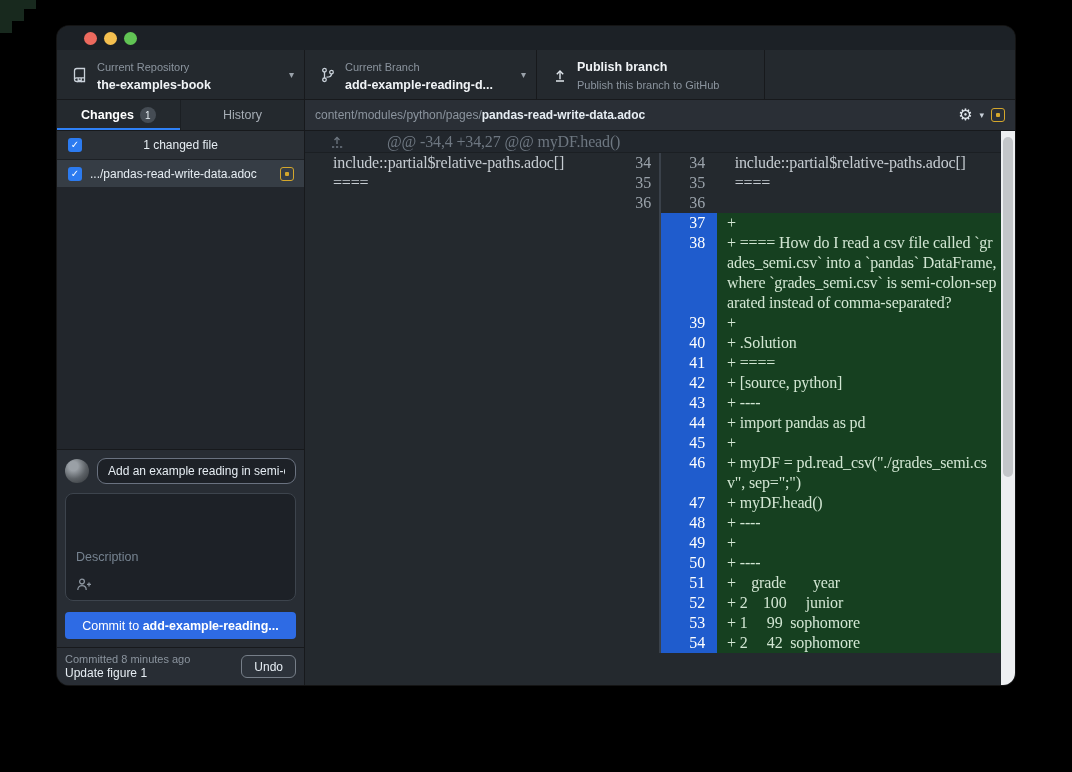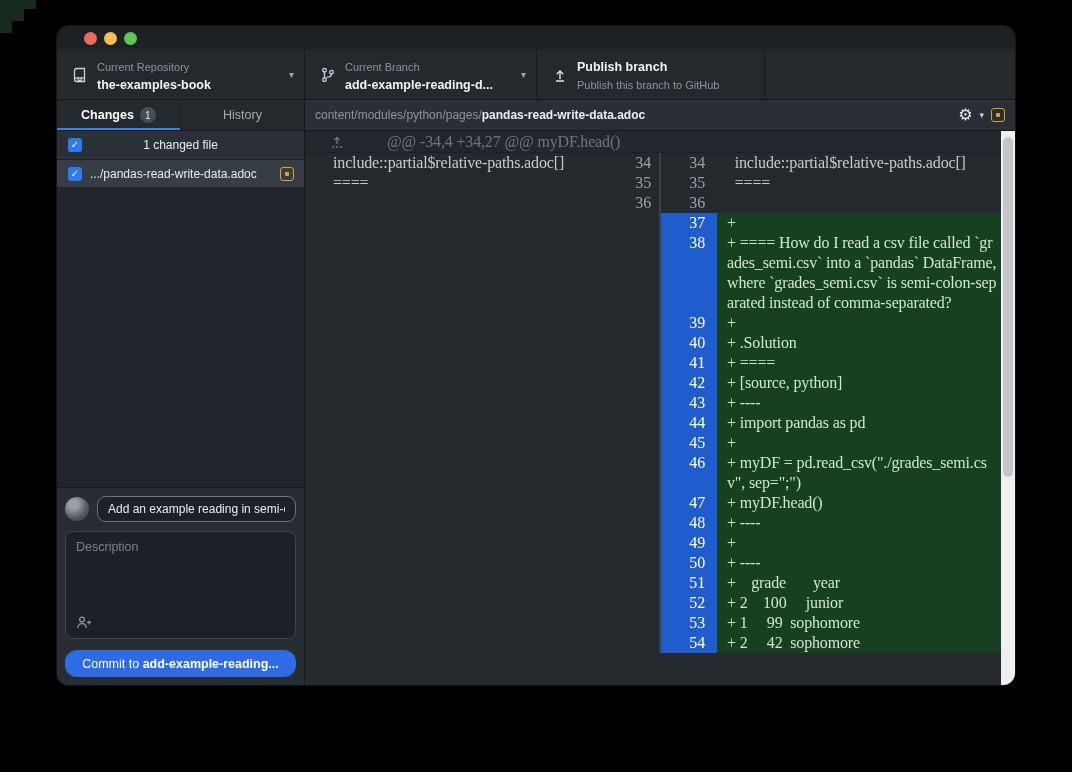--- a/index.html
+++ b/index.html
@@ -60,24 +60,24 @@
 
   
   .commit-form { flex:0 0 auto; background:#282d34; padding:8px; }
   .summary-row { display:flex; align-items:center; gap:8px; margin-bottom:9px; }
   .avatar { width:24px; height:24px; border-radius:50%; flex:0 0 auto;
     background:radial-gradient(circle at 35% 30%, #9aa0a6 0 20%, #5c6166 55%, #2e3236 100%); }
   .summary-input { flex:1; height:26px; background:#1d2127; border:1px solid #6a7280; border-radius:9px;
     color:#e6edf3; font-size:12px; padding:0 10px; outline:none; font-family:inherit; }
   .desc-box { position:relative; height:108px; background:#1d2127; border:1px solid #3d444d; border-radius:8px; padding:8px 10px; }
   .desc-box textarea { width:100%; height:62px; background:transparent; border:none; outline:none; resize:none;
-    color:#e6edf3; font-size:12.5px; font-family:inherit; }
+    color:#e6edf3; font-size:12.5px; font-family:inherit;margin-top:48px; }
   .desc-box textarea::placeholder { color:#768390; }
   .coauthor { position:absolute; left:10px; bottom:8px; display:flex; cursor:pointer; }
-  .commit-btn { display:block; width:100%; height:27px; margin-top:11px; background:#2e6be4; border:none; border-radius:12px;
+  .commit-btn { display:block; width:100%; height:27px; margin-top:11px; background:#2e6be4; border:none; border-radius:4px;
     color:#fff; font-size:12.5px; font-family:inherit; cursor:pointer; white-space:nowrap; overflow:hidden; }
   .commit-btn b { font-weight:700; }
 
   
   .undo-bar { flex:0 0 auto; height:38px; background:#282d34; border-top:1px solid #17191c;
     display:flex; align-items:center; padding:0 8px; }
   .undo-status { font-size:11px; color:#8b949e; line-height:14px; }
   .undo-msg { font-size:12px; color:#e6edf3; line-height:15px; }
   .undo-btn { margin-left:auto; height:23px; padding:0 12px; background:#2d333b; border:1px solid #767e88;
     border-radius:6px; color:#e6edf3; font-size:12px; font-family:inherit; cursor:pointer; }
@@ -215,20 +215,27 @@
                 <circle cx="6" cy="4.6" r="2.4"></circle>
                 <path d="M1.8 13c0-2.8 2-4.4 4.2-4.4S10.2 10.2 10.2 13"></path>
                 <path d="M13 5.4v4"></path>
                 <path d="M11 7.4h4"></path>
               </svg>
             </span>
           </div>
           <button class="commit-btn"><span>Commit to </span><b>add-example-reading...</b></button>
         </div>
 
+        <div class="undo-bar">
+          <div>
+            <div class="undo-status">Committed 8 minutes ago</div>
+            <div class="undo-msg">Update figure 1</div>
+          </div>
+          <button class="undo-btn">Undo</button>
+        </div>
       </div>
 
       <div class="diff-pane">
         <div class="diff-header">
           <span class="path"><span class="dir">content/modules/python/pages/</span><span class="fname">pandas-read-write-data.adoc</span></span>
           <span class="header-icons">
             <span class="gear">⚙</span>
             <span class="gear-caret">▾</span>
             <span class="mod-icon"></span>
           </span>

